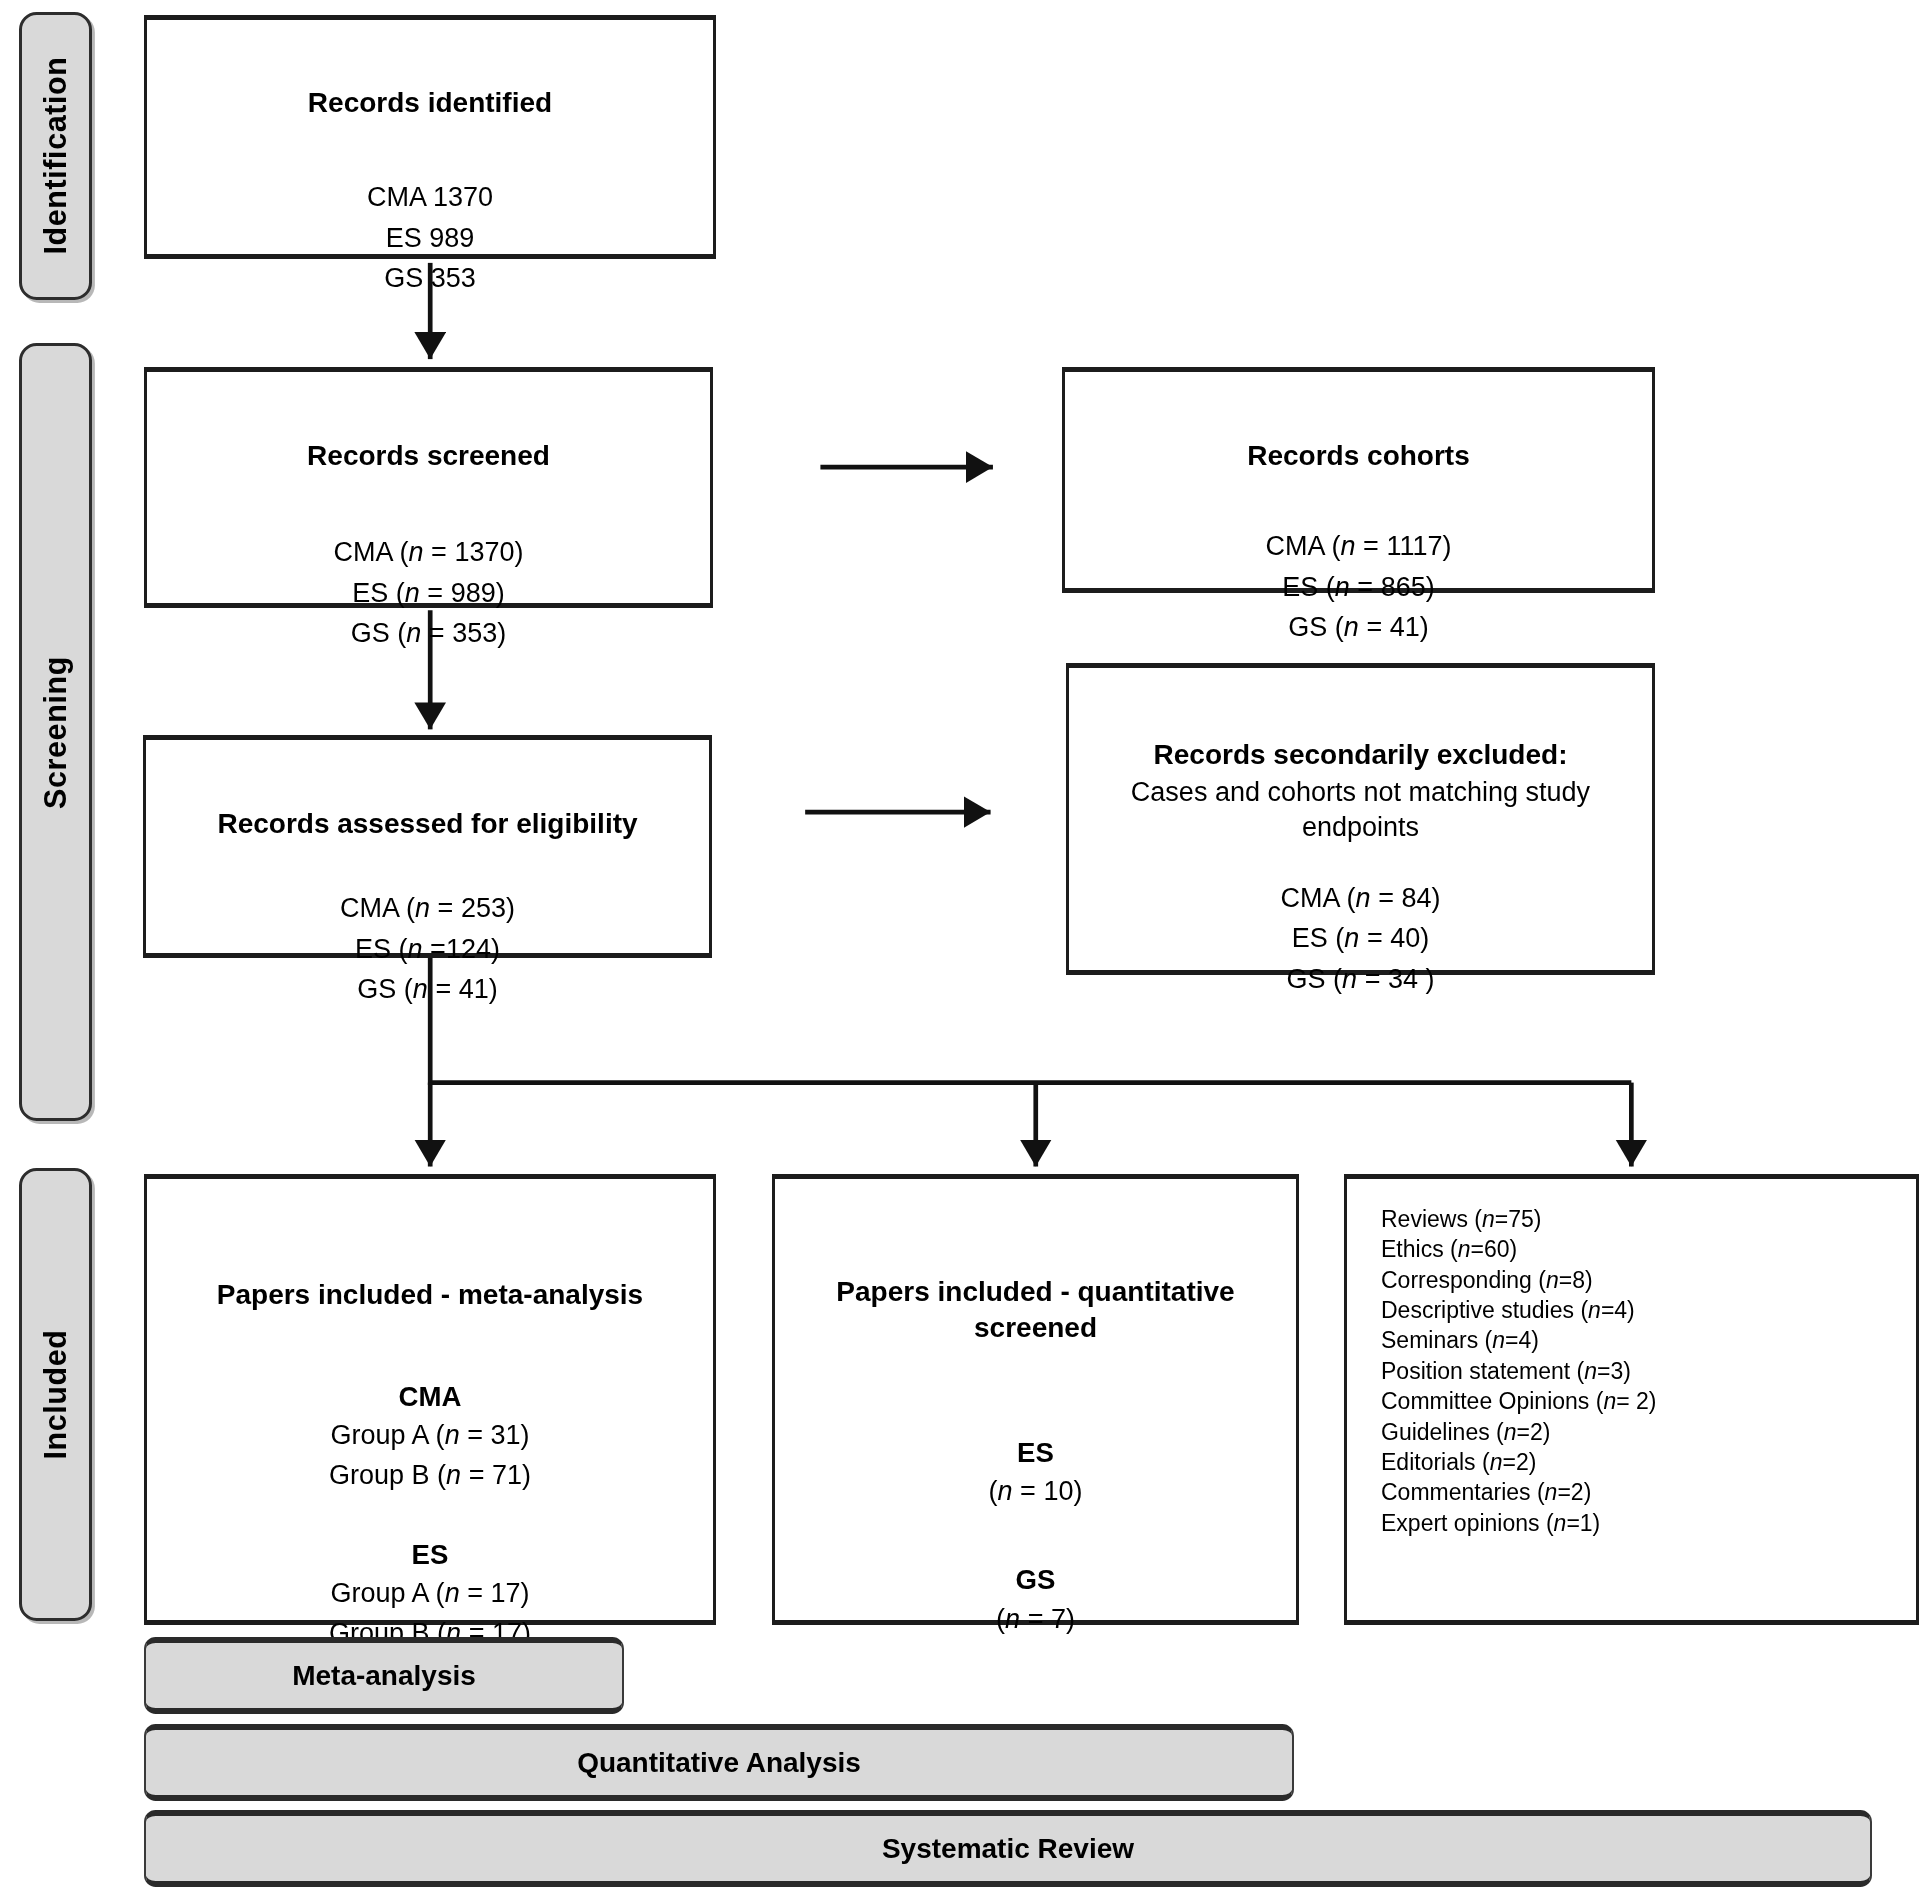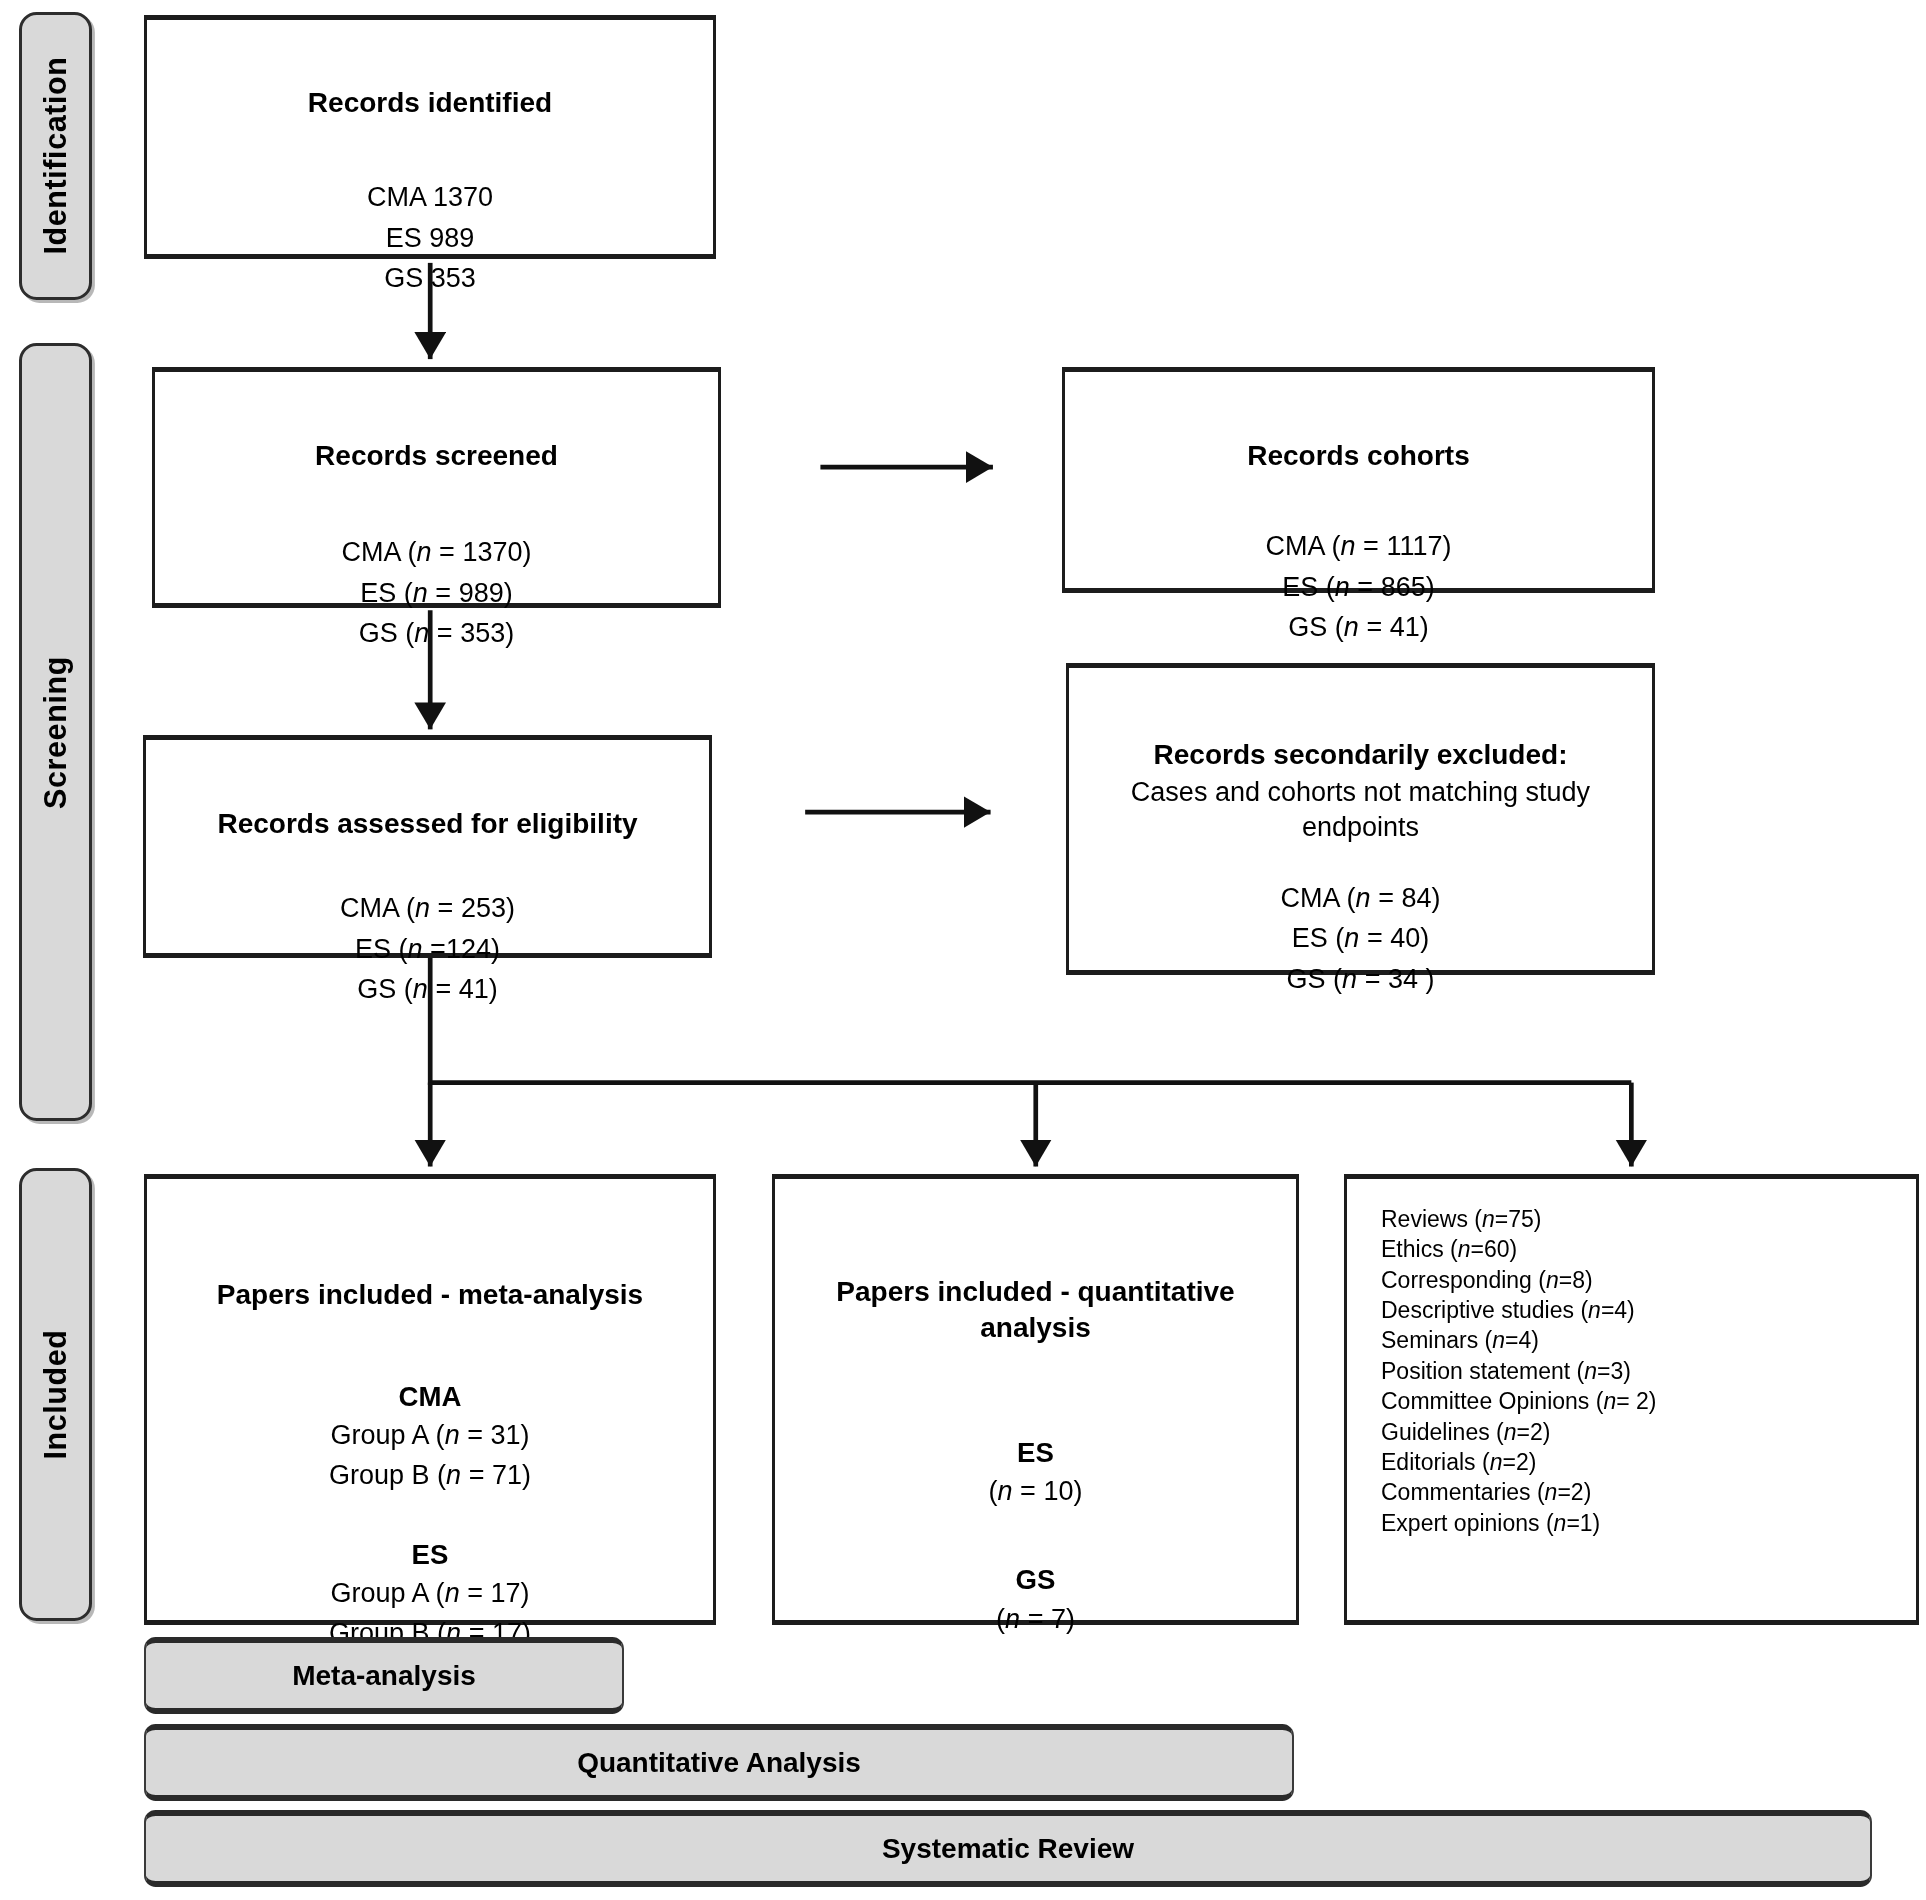--- a/index.html
+++ b/index.html
@@ -101,21 +101,21 @@
 
   <div class="flow-box" style="left:144px;top:14.7px;width:572px;height:244px;padding:17.6px 17.6px 0;">
     <div class="box-title">Records identified</div>
     <div class="box-lines" style="margin-top:56px;">
       <div>CMA 1370</div>
       <div>ES 989</div>
       <div>GS 353</div>
     </div>
   </div>
 
-  <div class="flow-box" style="left:152px;top:367px;width:569px;height:241px;padding:17.6px 17.6px 0;">
+  <div class="flow-box" style="left:144px;top:367px;width:569px;height:241px;padding:17.6px 17.6px 0;">
     <div class="box-title">Records screened</div>
     <div class="box-lines" style="margin-top:59px;">
       <div>CMA (<i>n</i> = 1370)</div>
       <div>ES (<i>n</i> = 989)</div>
       <div>GS (<i>n</i> = 353)</div>
     </div>
   </div>
 
   <div class="flow-box" style="left:1062px;top:367px;width:593px;height:226px;padding:17.6px 17.6px 0;">
     <div class="box-title">Records cohorts</div>
@@ -157,21 +157,21 @@
     <div style="margin-top:41px;">
       <div class="group-header">ES</div>
       <div class="box-lines" style="line-height:1.45;">
         <div>Group A (<i>n</i> = 17)</div>
         <div>Group B (<i>n</i> = 17)</div>
       </div>
     </div>
   </div>
 
   <div class="flow-box" style="left:772px;top:1174px;width:527px;height:451px;padding:47px 26.4px 0;">
-    <div class="box-title">Papers included - quantitative analysis</div>
+    <div class="box-title">Papers included - quantitative screened</div>
     <div style="margin-top:88px;">
       <div class="group-header">ES</div>
       <div class="box-lines" style="line-height:1.45;">
         <div>(<i>n</i> = 10)</div>
       </div>
     </div>
     <div style="margin-top:50px;">
       <div class="group-header">GS</div>
       <div class="box-lines" style="line-height:1.45;">
         <div>(<i>n</i> = 7)</div>

